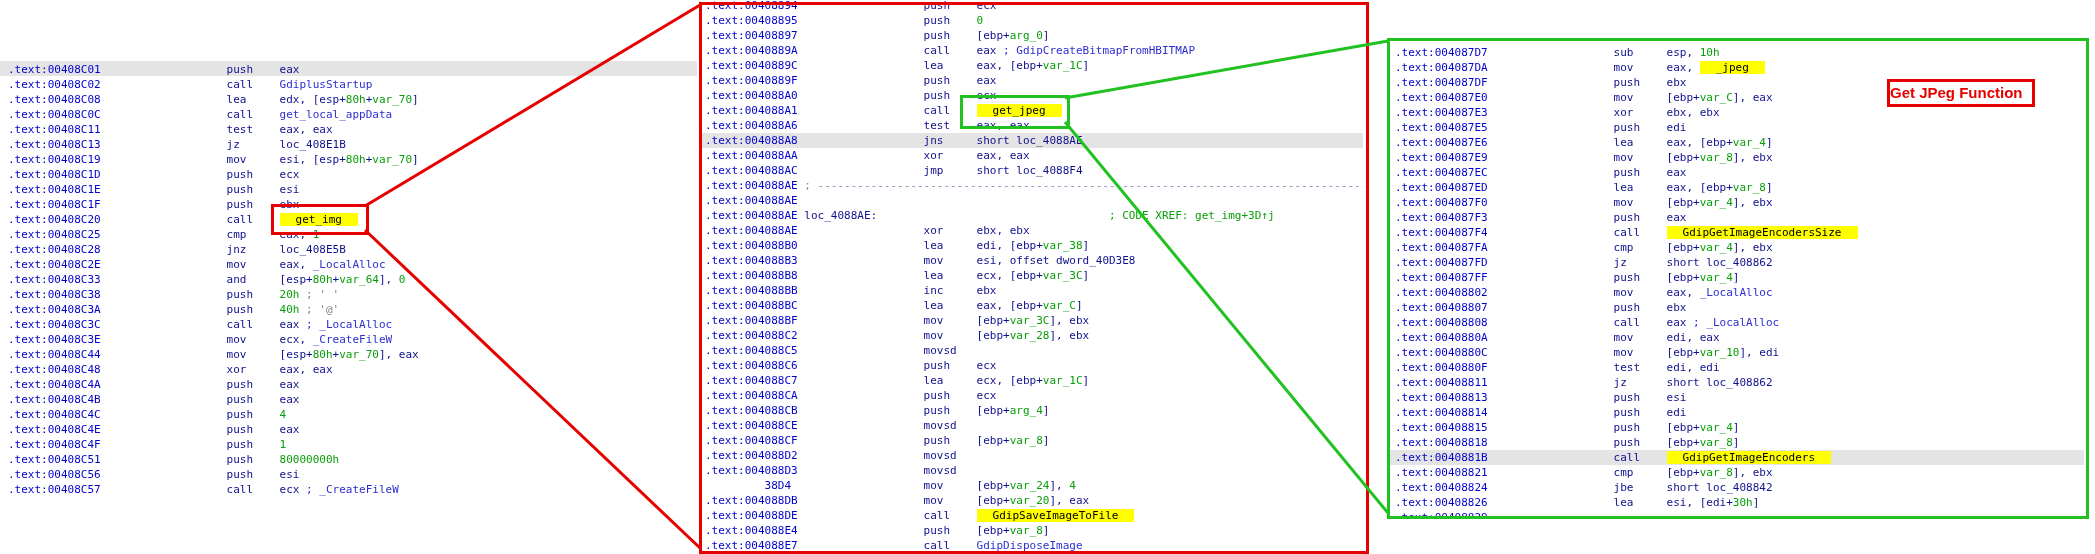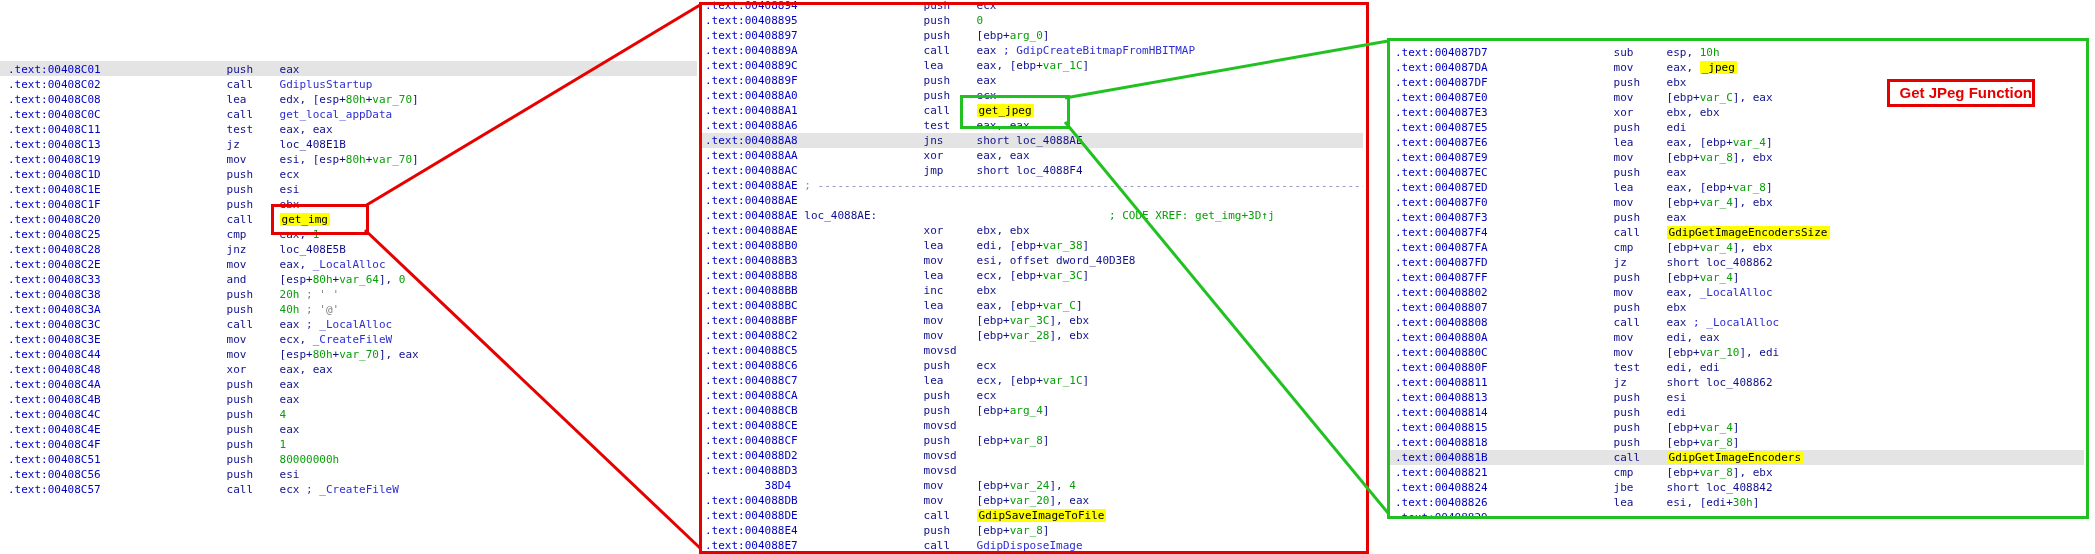--- a/index.html
+++ b/index.html
@@ -10,33 +10,33 @@
     font-size:11px;line-height:15px;
   }
   .panel{position:absolute;white-space:pre;z-index:2;}
   .row{height:15px;white-space:pre;}
   .addr{color:var(--addr);}
   .code{color:var(--code);}
   .fn{color:var(--fn);margin-top:19px;}
   .num{color:var(--num);}
   .chr{color:#808080;}
   .sep{color:#8a8ab8;}
-  .hl{background:var(--hl);color:#000000;padding:0 2px;}
+  .hl{background:var(--hl);color:#000000;padding:0 16px;}
   .hlband{position:absolute;background:#e4e4e4;height:15px;z-index:1;}
   .annotbox{position:absolute;z-index:3;pointer-events:none;}
   #red-rect{left:699px;top:2px;width:664px;height:546px;border:3px solid var(--red);}
   #green-rect{left:1387px;top:38px;width:696px;height:475px;border:3px solid var(--green);}
   #getimg-box{left:271px;top:204px;width:92px;height:25px;border:3px solid var(--red);}
   #getjpeg-box{left:960px;top:95px;width:104px;height:28px;border:3px solid var(--green);}
   #connector-lines{position:absolute;left:0;top:0;z-index:4;pointer-events:none;}
   #func-label{
     position:absolute;left:1887px;top:79px;width:142px;height:22px;z-index:5;
     border:3px solid var(--red);background:#ffffff;color:var(--red);
     font-family:"Liberation Sans","DejaVu Sans",sans-serif;font-weight:bold;font-size:15px;
-    text-align:right;line-height:22px;
+    text-align:left;line-height:22px;
   }
 </style>
 </head>
 <body>
 
 <div class="hlband" id="hl-left" style="left:0px;top:61px;width:697px;"></div>
 <div class="hlband" id="hl-middle" style="left:702px;top:133px;width:661px;"></div>
 <div class="hlband" id="hl-right" style="left:1390px;top:450px;width:694px;"></div>
 
 <div class="panel" id="panel-left" style="left:8px;top:62px;width:690px;"><div class="row"><span class="addr">.text:00408C01</span><span class="code">                   </span><span class="code">push    </span><span class="code">eax</span></div><div class="row"><span class="addr">.text:00408C02</span><span class="code">                   </span><span class="code">call    </span><span class="fn">GdiplusStartup</span></div><div class="row"><span class="addr">.text:00408C08</span><span class="code">                   </span><span class="code">lea     </span><span class="code">edx, [esp+</span><span class="num">80h</span><span class="code">+</span><span class="num">var_70</span><span class="code">]</span></div><div class="row"><span class="addr">.text:00408C0C</span><span class="code">                   </span><span class="code">call    </span><span class="fn">get_local_appData</span></div><div class="row"><span class="addr">.text:00408C11</span><span class="code">                   </span><span class="code">test    </span><span class="code">eax, eax</span></div><div class="row"><span class="addr">.text:00408C13</span><span class="code">                   </span><span class="code">jz      </span><span class="code">loc_408E1B</span></div><div class="row"><span class="addr">.text:00408C19</span><span class="code">                   </span><span class="code">mov     </span><span class="code">esi, [esp+</span><span class="num">80h</span><span class="code">+</span><span class="num">var_70</span><span class="code">]</span></div><div class="row"><span class="addr">.text:00408C1D</span><span class="code">                   </span><span class="code">push    </span><span class="code">ecx</span></div><div class="row"><span class="addr">.text:00408C1E</span><span class="code">                   </span><span class="code">push    </span><span class="code">esi</span></div><div class="row"><span class="addr">.text:00408C1F</span><span class="code">                   </span><span class="code">push    </span><span class="code">ebx</span></div><div class="row"><span class="addr">.text:00408C20</span><span class="code">                   </span><span class="code">call    </span><span class="hl">get_img</span></div><div class="row"><span class="addr">.text:00408C25</span><span class="code">                   </span><span class="code">cmp     </span><span class="code">eax, </span><span class="num">1</span></div><div class="row"><span class="addr">.text:00408C28</span><span class="code">                   </span><span class="code">jnz     </span><span class="code">loc_408E5B</span></div><div class="row"><span class="addr">.text:00408C2E</span><span class="code">                   </span><span class="code">mov     </span><span class="code">eax, </span><span class="fn">_LocalAlloc</span></div><div class="row"><span class="addr">.text:00408C33</span><span class="code">                   </span><span class="code">and     </span><span class="code">[esp+</span><span class="num">80h</span><span class="code">+</span><span class="num">var_64</span><span class="code">], </span><span class="num">0</span></div><div class="row"><span class="addr">.text:00408C38</span><span class="code">                   </span><span class="code">push    </span><span class="num">20h</span><span class="code"> </span><span class="chr">; ' '</span></div><div class="row"><span class="addr">.text:00408C3A</span><span class="code">                   </span><span class="code">push    </span><span class="num">40h</span><span class="code"> </span><span class="chr">; '@'</span></div><div class="row"><span class="addr">.text:00408C3C</span><span class="code">                   </span><span class="code">call    </span><span class="code">eax </span><span class="fn">; _LocalAlloc</span></div><div class="row"><span class="addr">.text:00408C3E</span><span class="code">                   </span><span class="code">mov     </span><span class="code">ecx, </span><span class="fn">_CreateFileW</span></div><div class="row"><span class="addr">.text:00408C44</span><span class="code">                   </span><span class="code">mov     </span><span class="code">[esp+</span><span class="num">80h</span><span class="code">+</span><span class="num">var_70</span><span class="code">], eax</span></div><div class="row"><span class="addr">.text:00408C48</span><span class="code">                   </span><span class="code">xor     </span><span class="code">eax, eax</span></div><div class="row"><span class="addr">.text:00408C4A</span><span class="code">                   </span><span class="code">push    </span><span class="code">eax</span></div><div class="row"><span class="addr">.text:00408C4B</span><span class="code">                   </span><span class="code">push    </span><span class="code">eax</span></div><div class="row"><span class="addr">.text:00408C4C</span><span class="code">                   </span><span class="code">push    </span><span class="num">4</span></div><div class="row"><span class="addr">.text:00408C4E</span><span class="code">                   </span><span class="code">push    </span><span class="code">eax</span></div><div class="row"><span class="addr">.text:00408C4F</span><span class="code">                   </span><span class="code">push    </span><span class="num">1</span></div><div class="row"><span class="addr">.text:00408C51</span><span class="code">                   </span><span class="code">push    </span><span class="num">80000000h</span></div><div class="row"><span class="addr">.text:00408C56</span><span class="code">                   </span><span class="code">push    </span><span class="code">esi</span></div><div class="row"><span class="addr">.text:00408C57</span><span class="code">                   </span><span class="code">call    </span><span class="code">ecx </span><span class="fn">; _CreateFileW</span></div></div>

